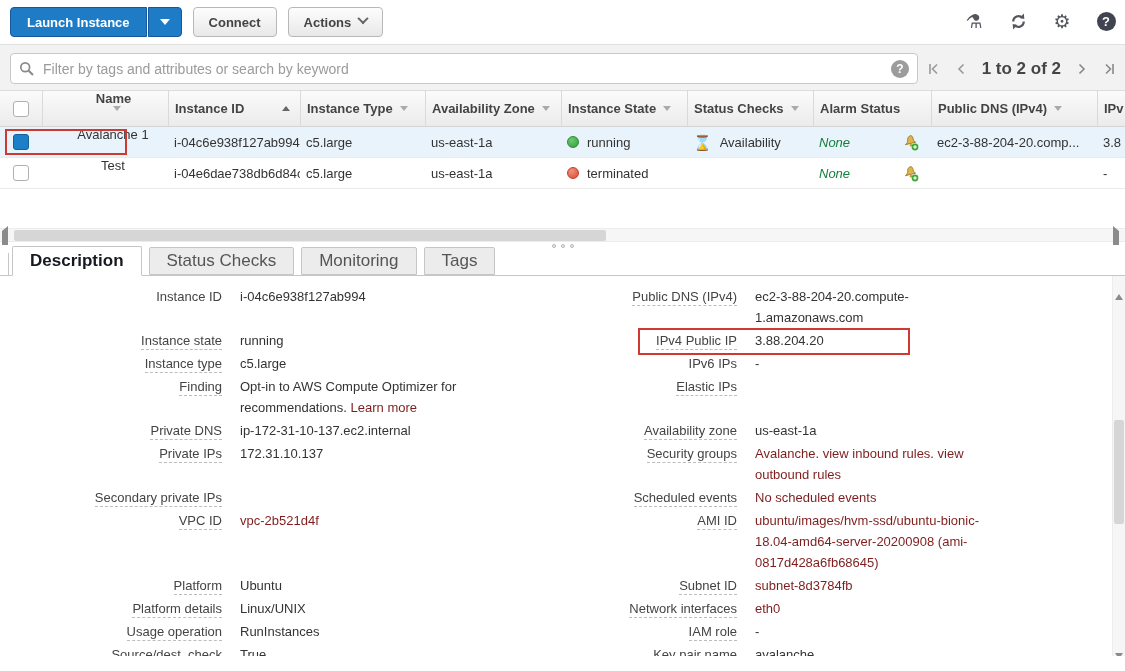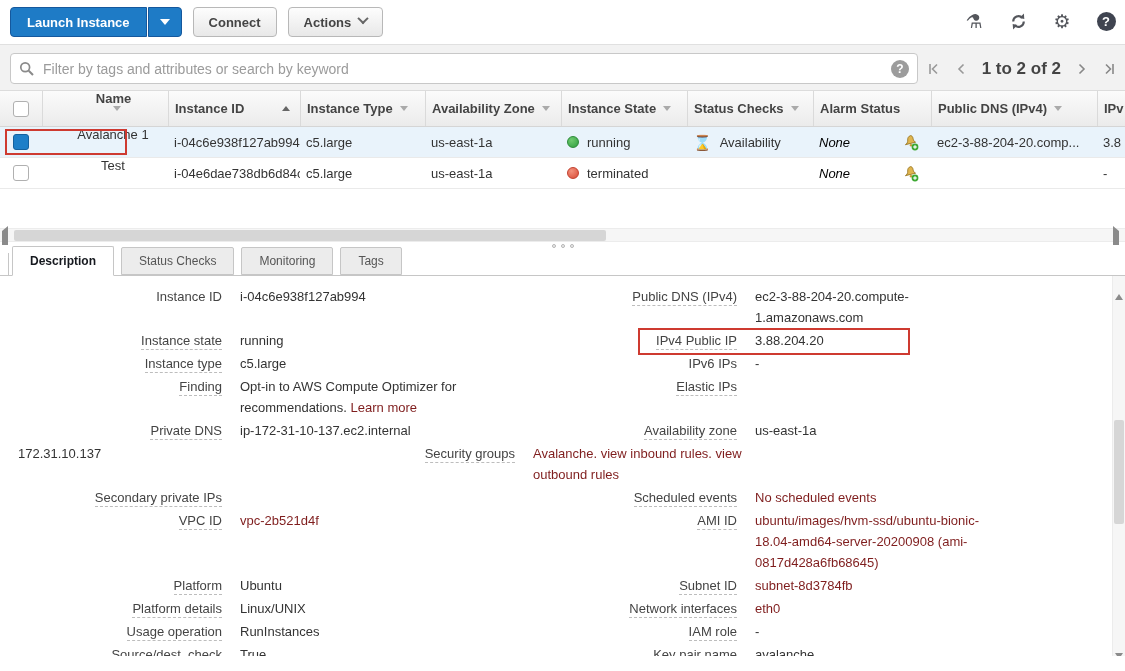--- a/index.html
+++ b/index.html
@@ -47,40 +47,40 @@
   .c-ip { width:28px; }
   .sort-caret { width:0; height:0; border-left:4px solid transparent; border-right:4px solid transparent; border-top:5px solid #aaa; margin-left:7px; flex:0 0 auto; }
   .sort-caret.up { border-top:none; border-bottom:5px solid #666; }
   .grid-row { display:flex; height:31px; align-items:center; border-bottom:1px solid #eaeaea; position:relative; background:#fff; cursor:pointer; }
   .grid-row.selected { background:#e9f3fb; }
   .checkbox { width:16px; height:16px; border:1px solid #b0b0b0; border-radius:3px; background:#fff; cursor:pointer; }
   .checkbox.checked { background:#1d7fc8; border-color:#14619e; }
   .status-dot { width:12px; height:12px; border-radius:50%; margin-right:8px; flex:0 0 auto; }
   .dot-running { background:radial-gradient(circle at 35% 30%, #6fca6f, #2f9e3f); border:1px solid #2c8a38; }
   .dot-terminated { background:radial-gradient(circle at 35% 30%, #f3917c, #d84a35); border:1px solid #c2402e; }
-  .alarm-none { font-style:italic; color:#000000; }
+  .alarm-none { font-style:italic; color:#15803d; }
   .alarm-cell { justify-content:space-between; padding-right:12px; }
   .hourglass { font-size:15px; color:#555; margin-right:8px; line-height:1; }
   .hl-box { position:absolute; border:2px solid #ce3a30; pointer-events:none; z-index:3; }
   .hl-name { left:5px; top:2px; width:122px; height:26px; }
   
   .spacer { height:39px; background:#fff; }
   .hscroll { position:relative; height:14px; background:#f6f6f6; border-top:1px solid #ececec; border-bottom:1px solid #ececec; }
   .hthumb { position:absolute; left:14px; top:1px; width:592px; height:11px; background:#d6d6d6; border-radius:2px; cursor:grab; }
   .harrow { position:absolute; top:2px; width:10px; height:10px; cursor:pointer; }
   .harrow.left { left:2px; } .harrow.right { right:2px; }
   .tri-left { width:0;height:0;border-top:5px solid transparent;border-bottom:5px solid transparent;border-right:6px solid #8b8b8b; }
   .tri-right { width:0;height:0;border-top:5px solid transparent;border-bottom:5px solid transparent;border-left:6px solid #8b8b8b; }
   
   .drag-dots { position:absolute; left:50%; transform:translateX(-50%); top:244px; display:flex; gap:5px; z-index:4; cursor:row-resize; }
   .drag-dots i { width:4px; height:4px; border:1px solid #b5b5b5; border-radius:50%; background:#f0f0f0; display:block; }
   
   .tabbar { position:relative; height:31px; margin-top:3px; border-bottom:1px solid #c6c6c6; display:flex; align-items:flex-end; padding-left:12px; background:#fff; }
   .tabbar:before { content:""; position:absolute; left:8px; bottom:0; width:1px; height:22px; background:#c6c6c6; }
-  .tab { height:28px; display:flex; align-items:center; padding:0 17px; border:1px solid #c6c6c6; border-radius:2px 2px 0 0; background:#ececec; color:#555; margin-right:7px; cursor:pointer; font-size:12px; }
+  .tab { height:28px; display:flex; align-items:center; padding:0 17px; border:1px solid #c6c6c6; border-radius:2px 2px 0 0; background:#ececec; color:#555; margin-right:7px; cursor:pointer; font-size:17px; }
   .tab.active { background:#fff; border-bottom:1px solid #fff; margin-bottom:-1px; font-weight:bold; color:#16191f; height:30px; }
   
   .panel { position:relative; height:395px; overflow:hidden; background:#fff; padding-top:10px; }
   .drow { display:flex; margin-bottom:2px; line-height:21px; }
   .dlbl { color:#444; }
   .dlbl .u { border-bottom:1px dashed #bdbdbd; padding-bottom:1px; cursor:help; }
   .dlbl.left { width:222px; text-align:right; flex:0 0 auto; }
   .dval { white-space:pre-line; color:#333; }
   .dval.left { width:277px; margin-left:18px; flex:0 0 auto; }
   .dlbl.right { width:220px; text-align:right; flex:0 0 auto; }
@@ -363,20 +363,21 @@
     </div>
 
     <div class="drow">
       <div class="dlbl left"><span class="u">Private DNS</span></div>
       <div class="dval left"><span>ip-172-31-10-137.ec2.internal</span></div>
       <div class="dlbl right"><span class="u">Availability zone</span></div>
       <div class="dval right"><span>us-east-1a</span></div>
     </div>
 
     <div class="drow">
+      <div class="dlbl left"><span class="u">Private IPs</span></div>
       <div class="dval left"><span>172.31.10.137</span></div>
       <div class="dlbl right"><span class="u">Security groups</span></div>
       <div class="dval right"><a class="lnk">Avalanche. view inbound rules. view
 outbound rules</a></div>
     </div>
 
     <div class="drow">
       <div class="dlbl left"><span class="u">Secondary private IPs</span></div>
       <div class="dval left"><span></span></div>
       <div class="dlbl right"><span class="u">Scheduled events</span></div>

